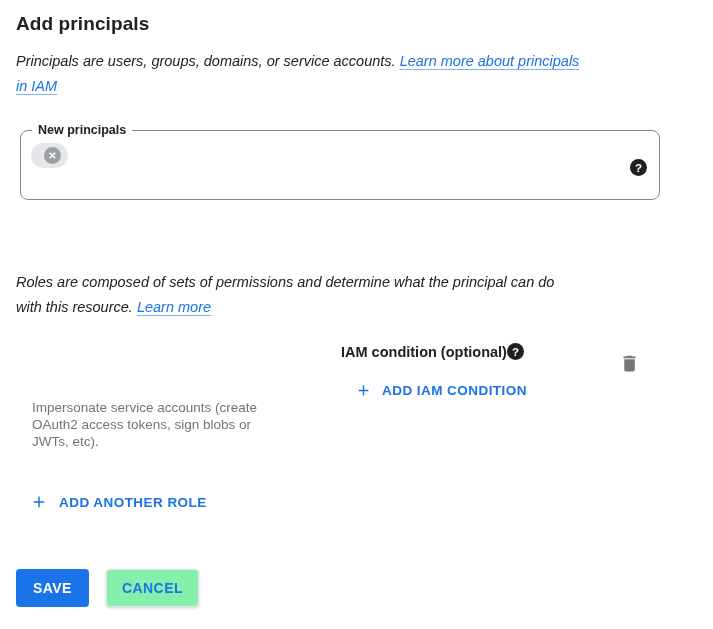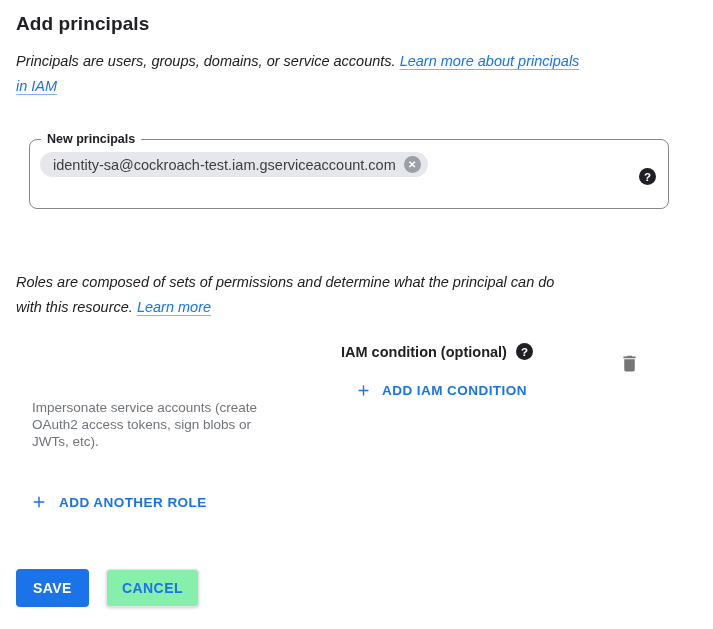--- a/index.html
+++ b/index.html
@@ -30,21 +30,21 @@
   }
   #desc-principals { top: 49px; }
   #desc-roles { top: 270px; }
   a.blue-link {
     color: #1a73e8; text-decoration: underline;
     text-decoration-color: rgba(26,115,232,0.55);
     text-underline-offset: 3px; cursor: pointer;
   }
 
   fieldset.outlined {
-    position: absolute; margin: 13px; padding: 0;
+    position: absolute; margin: 4px; padding: 0;
     border: 1px solid #85898d; border-radius: 8px;
     background: #fff;
   }
   fieldset.outlined legend {
     margin-left: 11px; padding: 0 6px;
     font-size: 12.5px; font-weight: 700; color: #202124;
     line-height: 15px;
   }
   #principals-field { left: 16px; top: 119px; width: 640px; height: 77px; }
   #role-field { left: 16px; top: 344px; width: 300px; height: 48px; cursor: pointer; }
@@ -83,21 +83,21 @@
     border-top: 6.5px solid #35373a;
   }
 
   .role-helper {
     position: absolute; left: 32px; top: 399px; width: 255px;
     font-size: 13.5px; line-height: 17px; color: #70757a;
   }
 
   .iam-block { position: absolute; left: 341px; top: 343px; }
   .iam-label-row {
-    display: flex; align-items: center; gap: 9px;
+    display: flex; align-items: center; 
     font-size: 14.5px; font-weight: 700; color: #202124; text-align: center;
   }
   button { font-family: "Liberation Sans", sans-serif; cursor: pointer; }
   .text-btn {
     display: flex; align-items: center; gap: 10px;
     background: none; border: none; padding: 0;
     color: #1a73e8; font-size: 13.5px; font-weight: 700;
     letter-spacing: 0.45px;
   }
   #add-iam-btn { margin: 22px 0 0 14px; }
@@ -128,21 +128,20 @@
 
 <div class="canvas">
 
   <h1 class="section-title" id="title-add">Add principals</h1>
 
   <p class="desc" id="desc-principals"><span>Principals are users, groups, domains, or service accounts. </span><a class="blue-link"><span>Learn more about principals</span><br><span>in IAM</span></a></p>
 
   <fieldset class="outlined" id="principals-field">
     <legend>New principals</legend>
     <div class="chip">
-      <span class="chip-text">identity-sa@cockroach-test.iam.gserviceaccount.com</span>
       <span class="chip-close">✕</span>
     </div>
     <span class="help-icon" id="principals-help">?</span>
   </fieldset>
 
 
   <p class="desc" id="desc-roles"><span>Roles are composed of sets of permissions and determine what the principal can do</span><br><span>with this resource. </span><a class="blue-link">Learn more</a></p>
 
 
   <div class="role-helper">Impersonate service accounts (create OAuth2 access tokens, sign blobs or JWTs, etc).</div>

